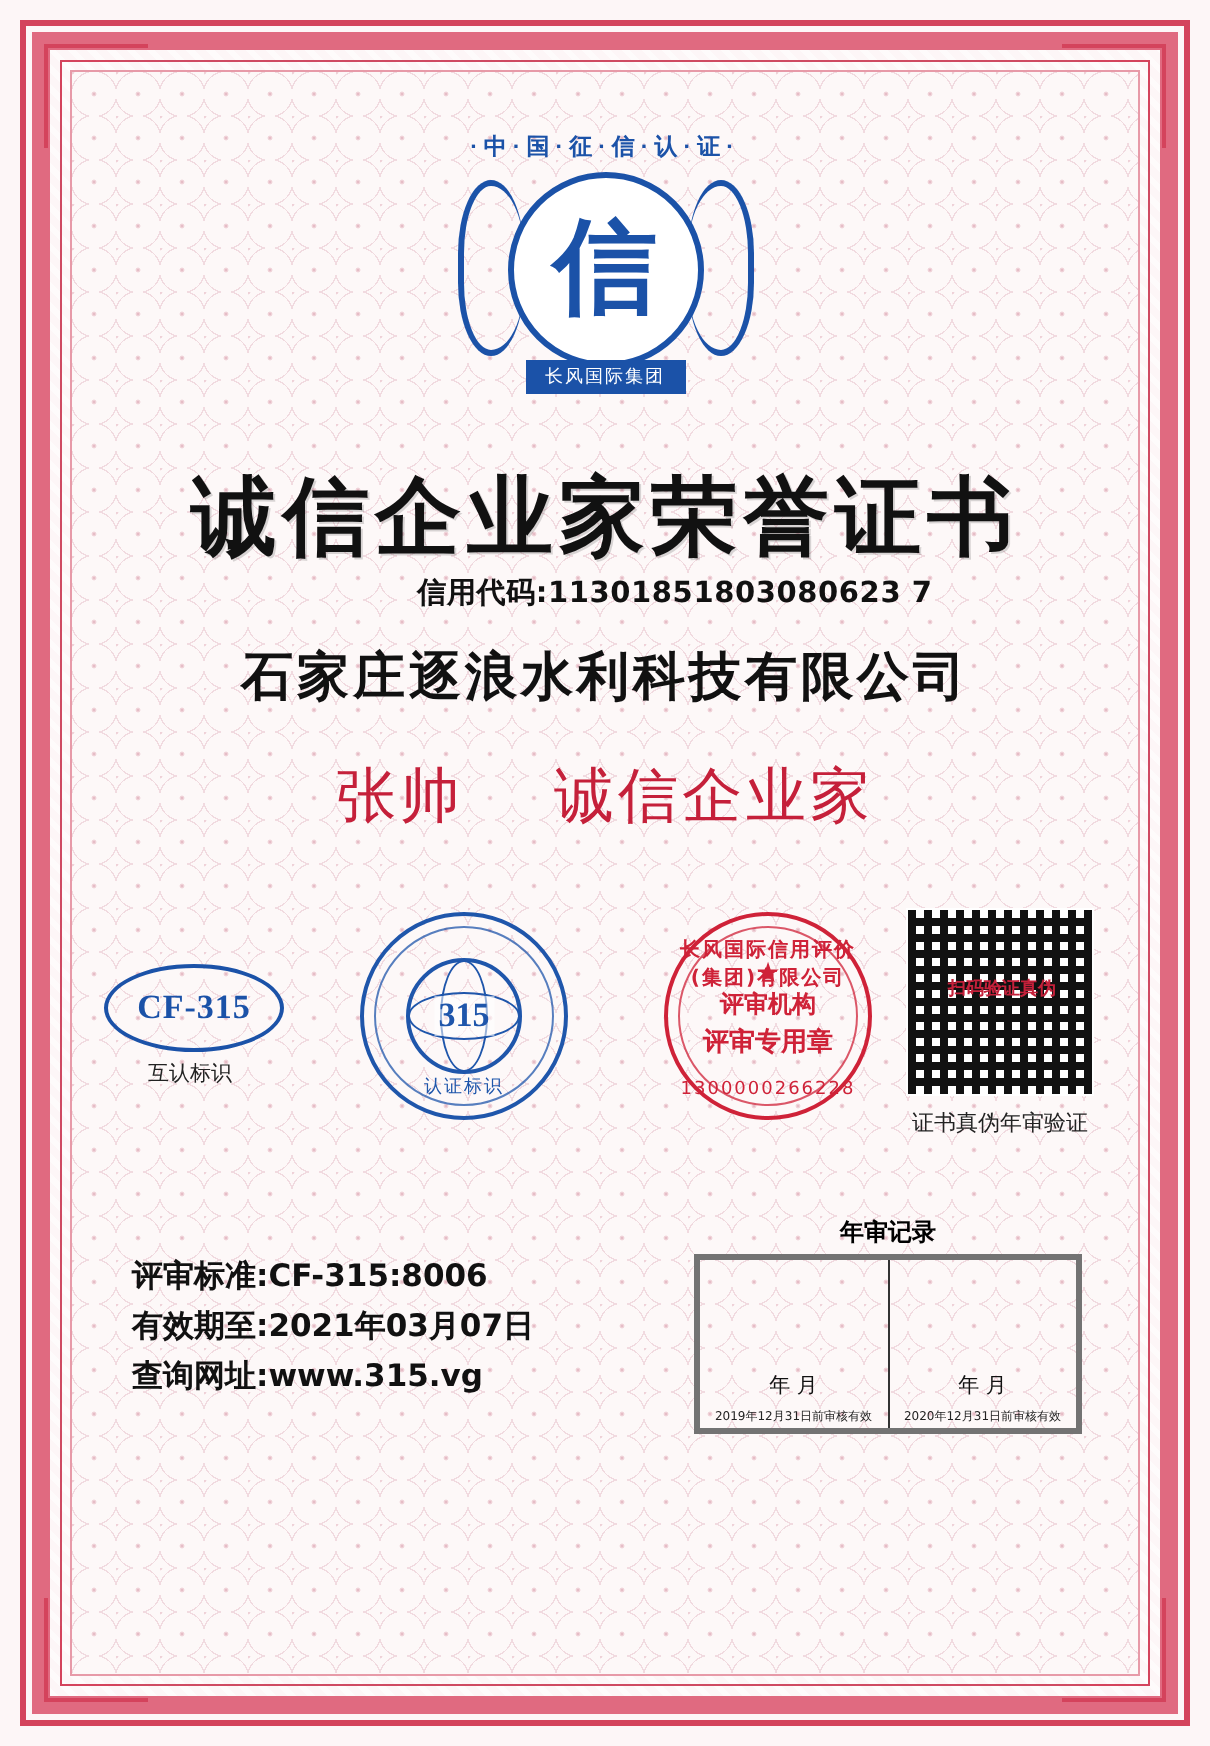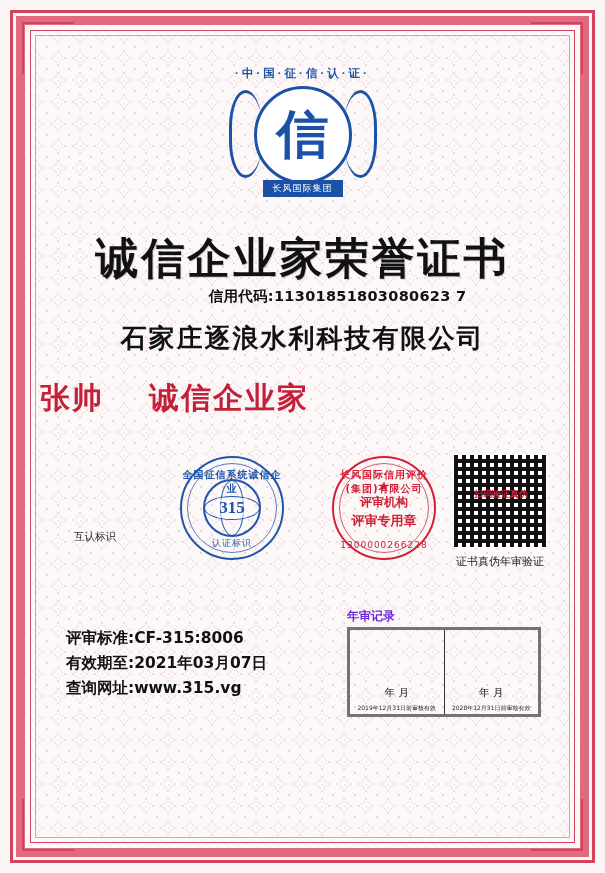--- a/index.html
+++ b/index.html
@@ -193,25 +193,25 @@
     letter-spacing: 2px;
     color: #111111;
     font-family: "DejaVu Sans", "Liberation Sans", sans-serif;
   }
 
   .honoree-row {
     position: absolute;
     top: 338px;
     left: 0; right: 0;
     display: flex;
-    justify-content: flex-start;
+    justify-content: center;
     gap: 45px;
     color: #c5203a;
     font-size: 30px;
-    font-weight: bold;
+    font-weight: normal;
     letter-spacing: 2px;
     font-family: "DejaVu Sans", "Liberation Sans", sans-serif;
   }
 
   
   .stamps {
     position: absolute;
     top: 410px;
     left: 0; right: 0;
     height: 135px;
@@ -400,25 +400,25 @@
   .info-list div { white-space: nowrap; }
 
   
   .review {
     position: absolute;
     right: 24px;
     top: 568px;
     width: 194px;
   }
   .review-title {
-    text-align: left;
+    text-align: center;
     font-size: 12px;
     font-weight: bold;
     margin-bottom: 2px;
-    color: #6d28d9;
+    color: #000000;
     font-family: "DejaVu Sans", "Liberation Sans", sans-serif;
   }
   .review-table {
     border: 3px solid #737373;
     display: flex;
     height: 84px;
   }
   .review-cell {
     flex: 1;
     position: relative;
@@ -477,26 +477,26 @@
     <div class="credit-code">信用代码:11301851803080623 7</div>
     <div class="company-name">石家庄逐浪水利科技有限公司</div>
 
     <div class="honoree-row">
       <span>张帅</span>
       <span>诚信企业家</span>
     </div>
 
     <div class="stamps">
 
+      <div class="stamp-cf">CF-315</div>
       <div class="cap-cf">互认标识</div>
 
       <div class="stamp-round stamp-globe">
         <div class="ring"></div>
         <div class="ring-inner"></div>
-        <div class="arc-top">全国征信系统诚信企业</div>
         <div class="globe"></div>
         <div class="globe-num">315</div>
         <div class="arc-bottom">认证标识</div>
       </div>
 
       <div class="stamp-round stamp-red">
         <div class="ring"></div>
         <div class="ring-inner"></div>
         <div class="arc-top">长风国际信用评价(集团)有限公司</div>
         <div class="star">★</div>

